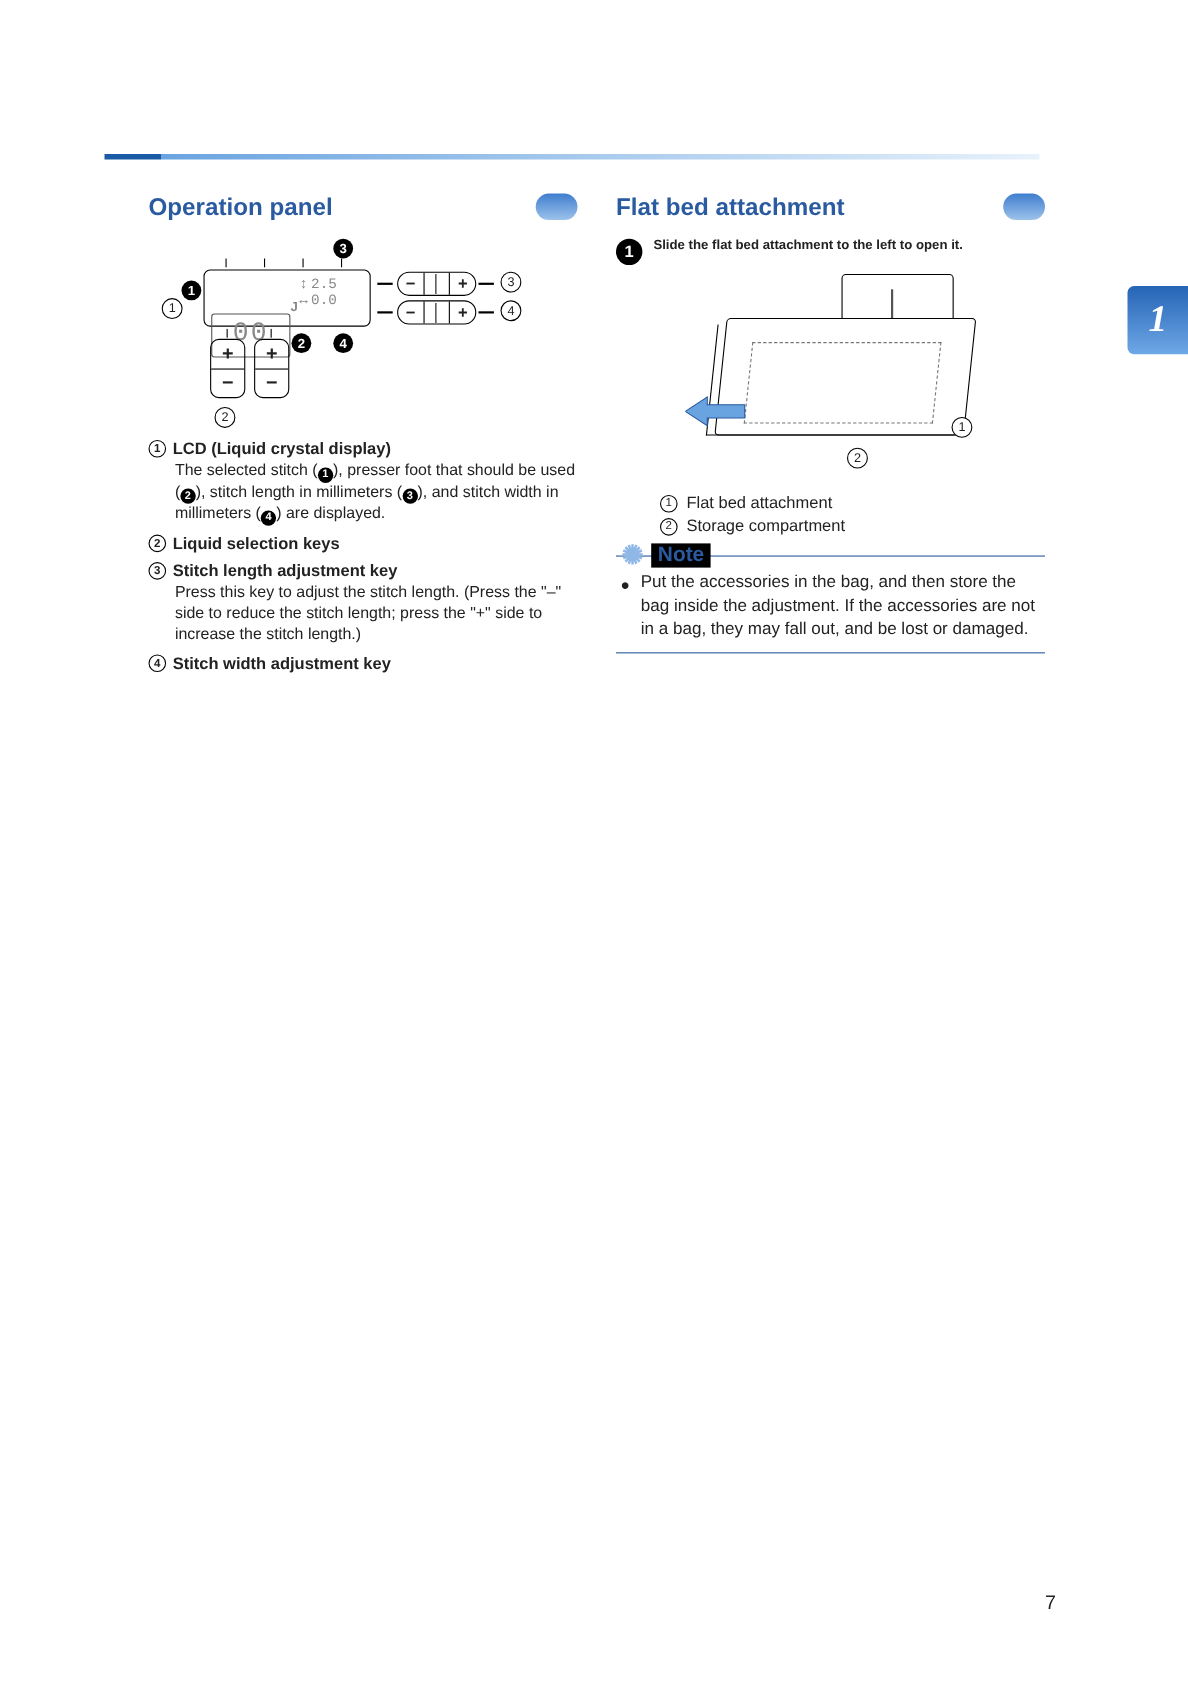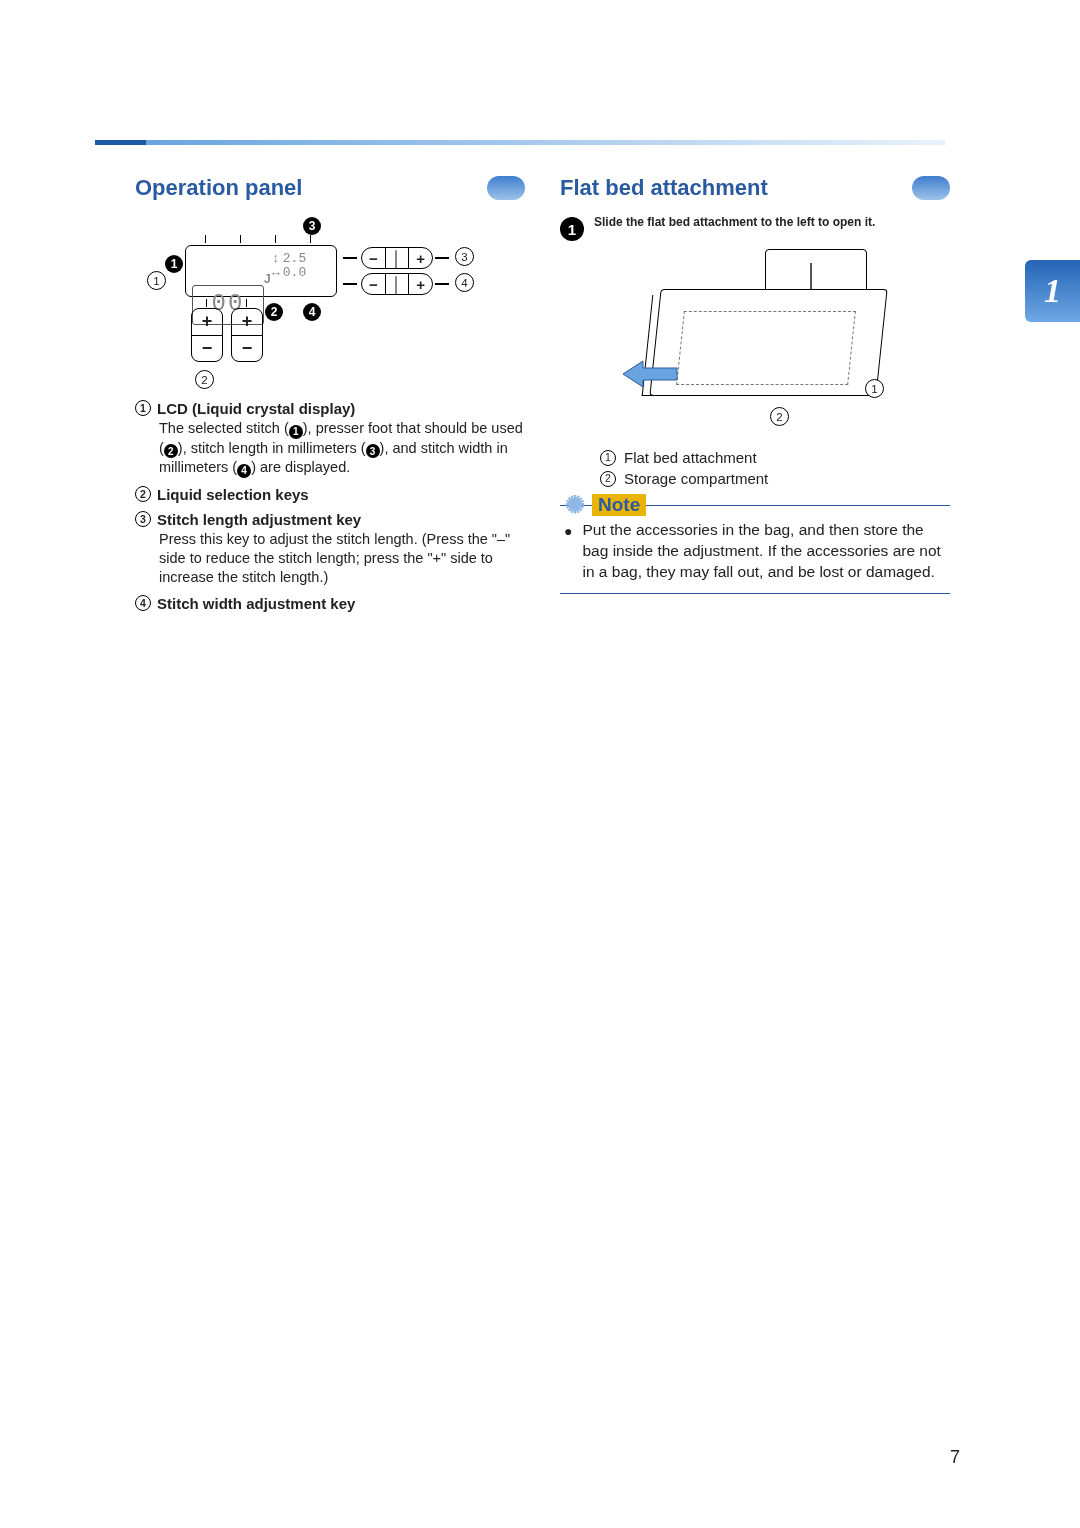--- a/index.html
+++ b/index.html
@@ -140,21 +140,21 @@
   .fb-arrow {
     position:absolute; left:8px; top:110px;
   }
   .callouts { font-size:15px; margin-left:40px; line-height:1.4;}
   .callouts .row { display:flex; gap:8px; align-items:center;}
   .note-box { border-top:1.5px solid #2a5aa0; border-bottom:1.5px solid #2a5aa0; margin-top:16px; padding:8px 4px 10px;}
   .note-head { display:flex; align-items:center; gap:6px; font-size:19px; font-weight:700; color:#2a5aa0; margin:-20px 0 4px 0;}
   .note-head .burst {
     width:22px;height:22px;display:inline-flex;align-items:center;justify-content:center;color:#8fb8e6;font-size:24px;
   }
-  .note-head span.label { background:#eab308; padding:0 6px;}
+  .note-head span.label { background:#000000; padding:0 6px;}
   .note-item { display:flex; gap:10px; font-size:15.5px; line-height:1.35;}
   .note-item .bullet { font-size:14px; line-height:1.6;}
   
   .chapter-tab {
     position:absolute; right:0; top:260px; width:55px; height:62px;
     background: linear-gradient(to bottom,#2564b6,#6fa8e6);
     color:#fff; display:flex; align-items:center; justify-content:center;
     font-size:34px; font-style:italic; font-weight:700;
     border-radius:6px 0 0 6px;
   }

